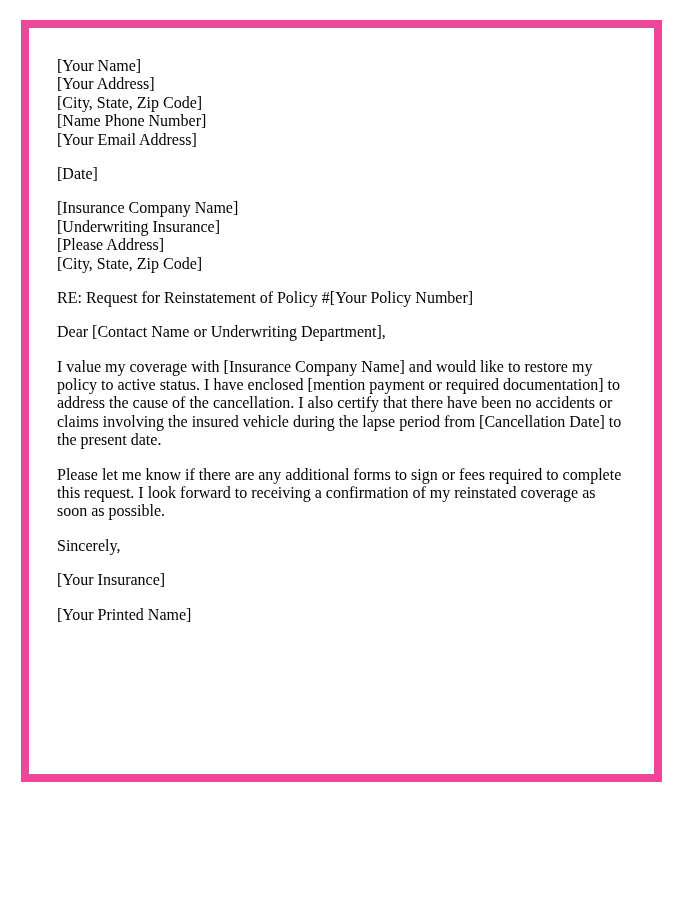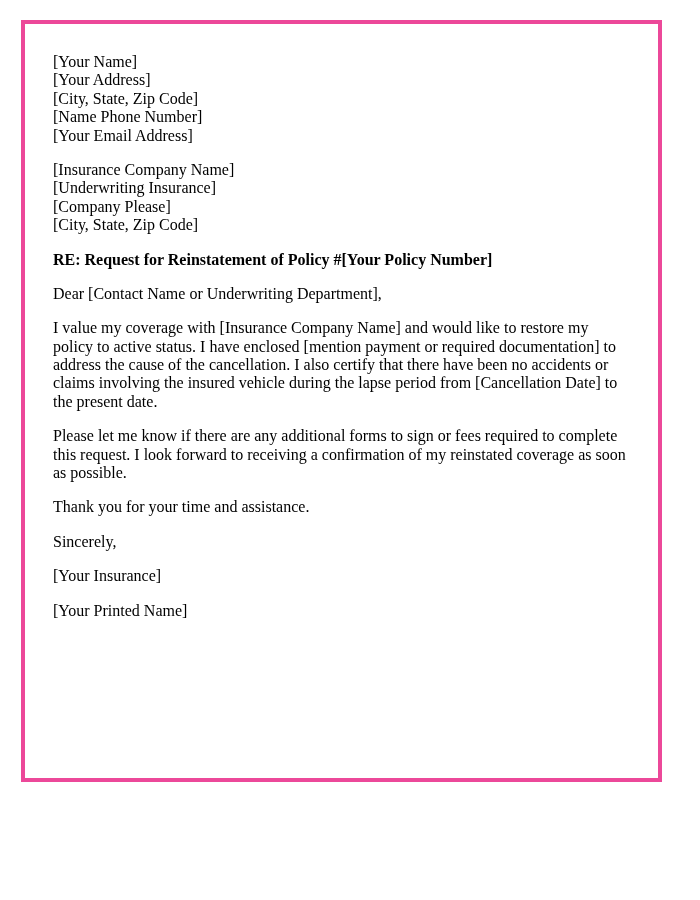--- a/index.html
+++ b/index.html
@@ -8,69 +8,69 @@
     background: #ffffff;
     width: 700px;
     height: 900px;
     font-family: "Liberation Serif", "DejaVu Serif", serif;
   }
   .page {
     box-sizing: border-box;
     margin: 20px 12px 0 21px;
     width: 641px;
     height: 762px;
-    border: 4px solid #ec4899;
+    border: 8px solid #ec4899;
     background: #ffffff;
     padding: 13px 28px 20px 28px;
     overflow: hidden;
   }
   .para {
     margin: 16px 0;
     font-size: 16px;
     line-height: 1.15;
     color: #000000;
   }
   .line {
     display: block;
   }
   .subject {
-    font-weight: bold;
+    font-weight: normal;
   }
 </style>
 </head>
 <body>
 
 <div class="page">
 
   <div class="para">
     <span class="line">[Your Name]</span>
     <span class="line">[Your Address]</span>
     <span class="line">[City, State, Zip Code]</span>
     <span class="line">[Name Phone Number]</span>
     <span class="line">[Your Email Address]</span>
   </div>
 
+  <div class="para">[Date]</div>
 
   <div class="para">
     <span class="line">[Insurance Company Name]</span>
     <span class="line">[Underwriting Insurance]</span>
-    <span class="line">[Company Please]</span>
+    <span class="line">[Please Address]</span>
     <span class="line">[City, State, Zip Code]</span>
   </div>
 
   <div class="para subject">RE: Request for Reinstatement of Policy #[Your Policy Number]</div>
 
   <div class="para">Dear [Contact Name or Underwriting Department],</div>
 
 
   <div class="para">I value my coverage with [Insurance Company Name] and would like to restore my policy to active status. I have enclosed [mention payment or required documentation] to address the cause of the cancellation. I also certify that there have been no accidents or claims involving the insured vehicle during the lapse period from [Cancellation Date] to the present date.</div>
 
   <div class="para">Please let me know if there are any additional forms to sign or fees required to complete this request. I look forward to receiving a confirmation of my reinstated coverage as soon as possible.</div>
 
-  <div class="para">Thank you for your time and assistance.</div>
 
   <div class="para">Sincerely,</div>
 
   <div class="para">[Your Insurance]</div>
 
   <div class="para">[Your Printed Name]</div>
 
 </div>
 
 </body></html>

